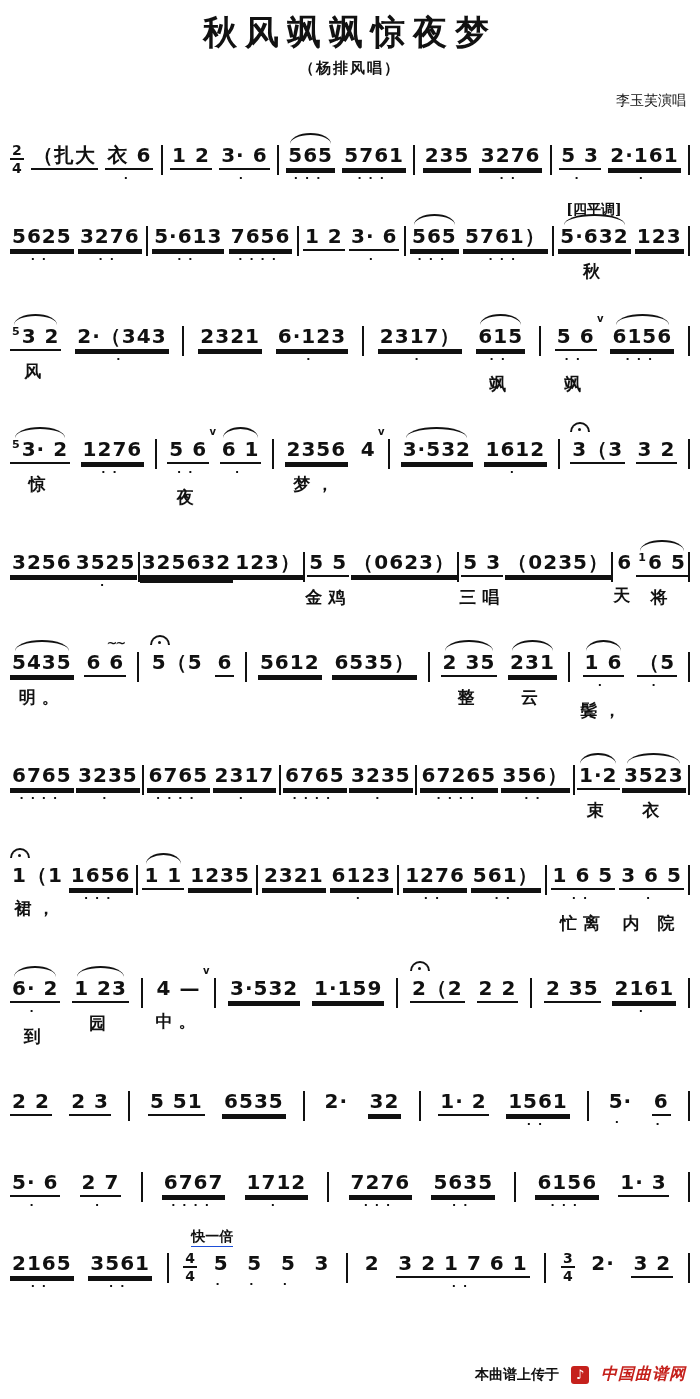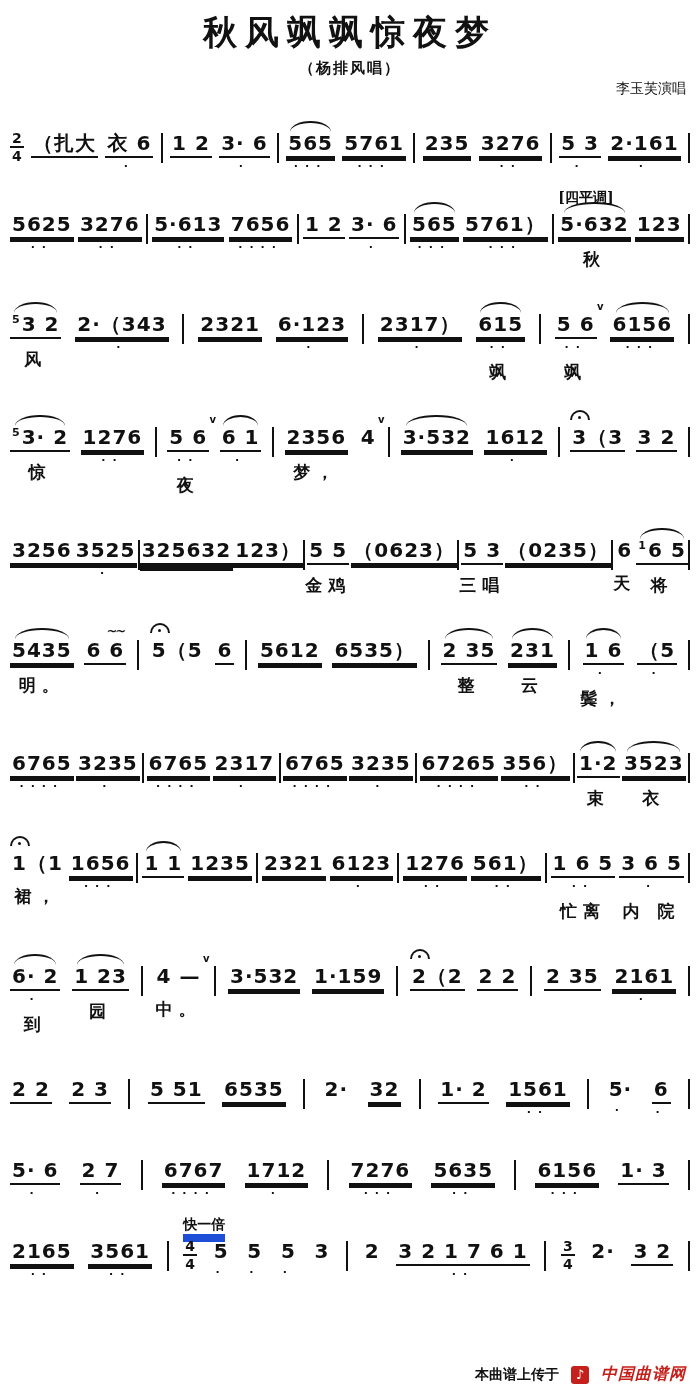--- a/index.html
+++ b/index.html
@@ -5,21 +5,21 @@
   html,body{margin:0;padding:0;}
   body{
     width:700px;height:1399px;position:relative;overflow:hidden;
     background:#ffffff;color:#111;
     font-family:"DejaVu Serif", serif;
   }
   .header{padding-top:10px;}
   .title{text-align:center;font-size:34px;font-weight:bold;letter-spacing:8px;}
   .subtitle{text-align:center;font-size:19px;font-weight:bold;letter-spacing:4px;margin-top:8px;}
   .singer-note{text-align:center;font-size:15px;font-weight:bold;letter-spacing:2px;margin-top:3px;}
-  .performer{text-align:right;font-size:14px;padding-right:14px;margin-top:2px;}
+  .performer{text-align:right;font-size:14px;padding-right:14px;margin-top:14px;}
 
   .score{padding:0 8px;}
   .line{
     display:flex;justify-content:space-between;align-items:flex-start;
     margin-top:42px;padding:0 2px;
   }
   .line.first{margin-top:34px;}
   .cell{display:flex;flex-direction:column;align-items:center;position:relative;}
   .note{
     font-family:"DejaVu Sans", sans-serif;font-weight:bold;font-size:20px;
@@ -45,23 +45,23 @@
   }
   .breath{
     position:absolute;top:-12px;right:-8px;font-size:10px;font-weight:bold;
     font-family:"DejaVu Sans", sans-serif;
   }
   .trill{
     position:absolute;top:-15px;right:2px;font-size:13px;font-weight:bold;letter-spacing:-2px;
     font-family:"DejaVu Sans", sans-serif;
   }
   .toplabel{
-    position:absolute;top:-24px;left:0;font-size:14px;font-weight:bold;white-space:nowrap;
-  }
-  .toplabel.overlined{border-bottom:8px solid #1d4ed8;}
+    position:absolute;top:-24px;left:8px;font-size:14px;font-weight:bold;white-space:nowrap;
+  }
+  .toplabel.overlined{border-bottom:1px solid #1d4ed8;}
   .bar{width:2px;background:#111;height:30px;margin-top:1px;}
   .ts{display:flex;flex-direction:column;align-items:center;font-family:"DejaVu Sans", sans-serif;
       font-weight:bold;font-size:14px;line-height:1;position:relative;margin-top:-2px;}
   .ts .tsnum{padding:1px 2px;}
   .ts .tstop{border-bottom:2px solid #111;}
   .footer{
     position:absolute;right:14px;bottom:14px;display:flex;align-items:center;gap:12px;
     font-size:14px;font-weight:bold;
   }
   .site-logo{

